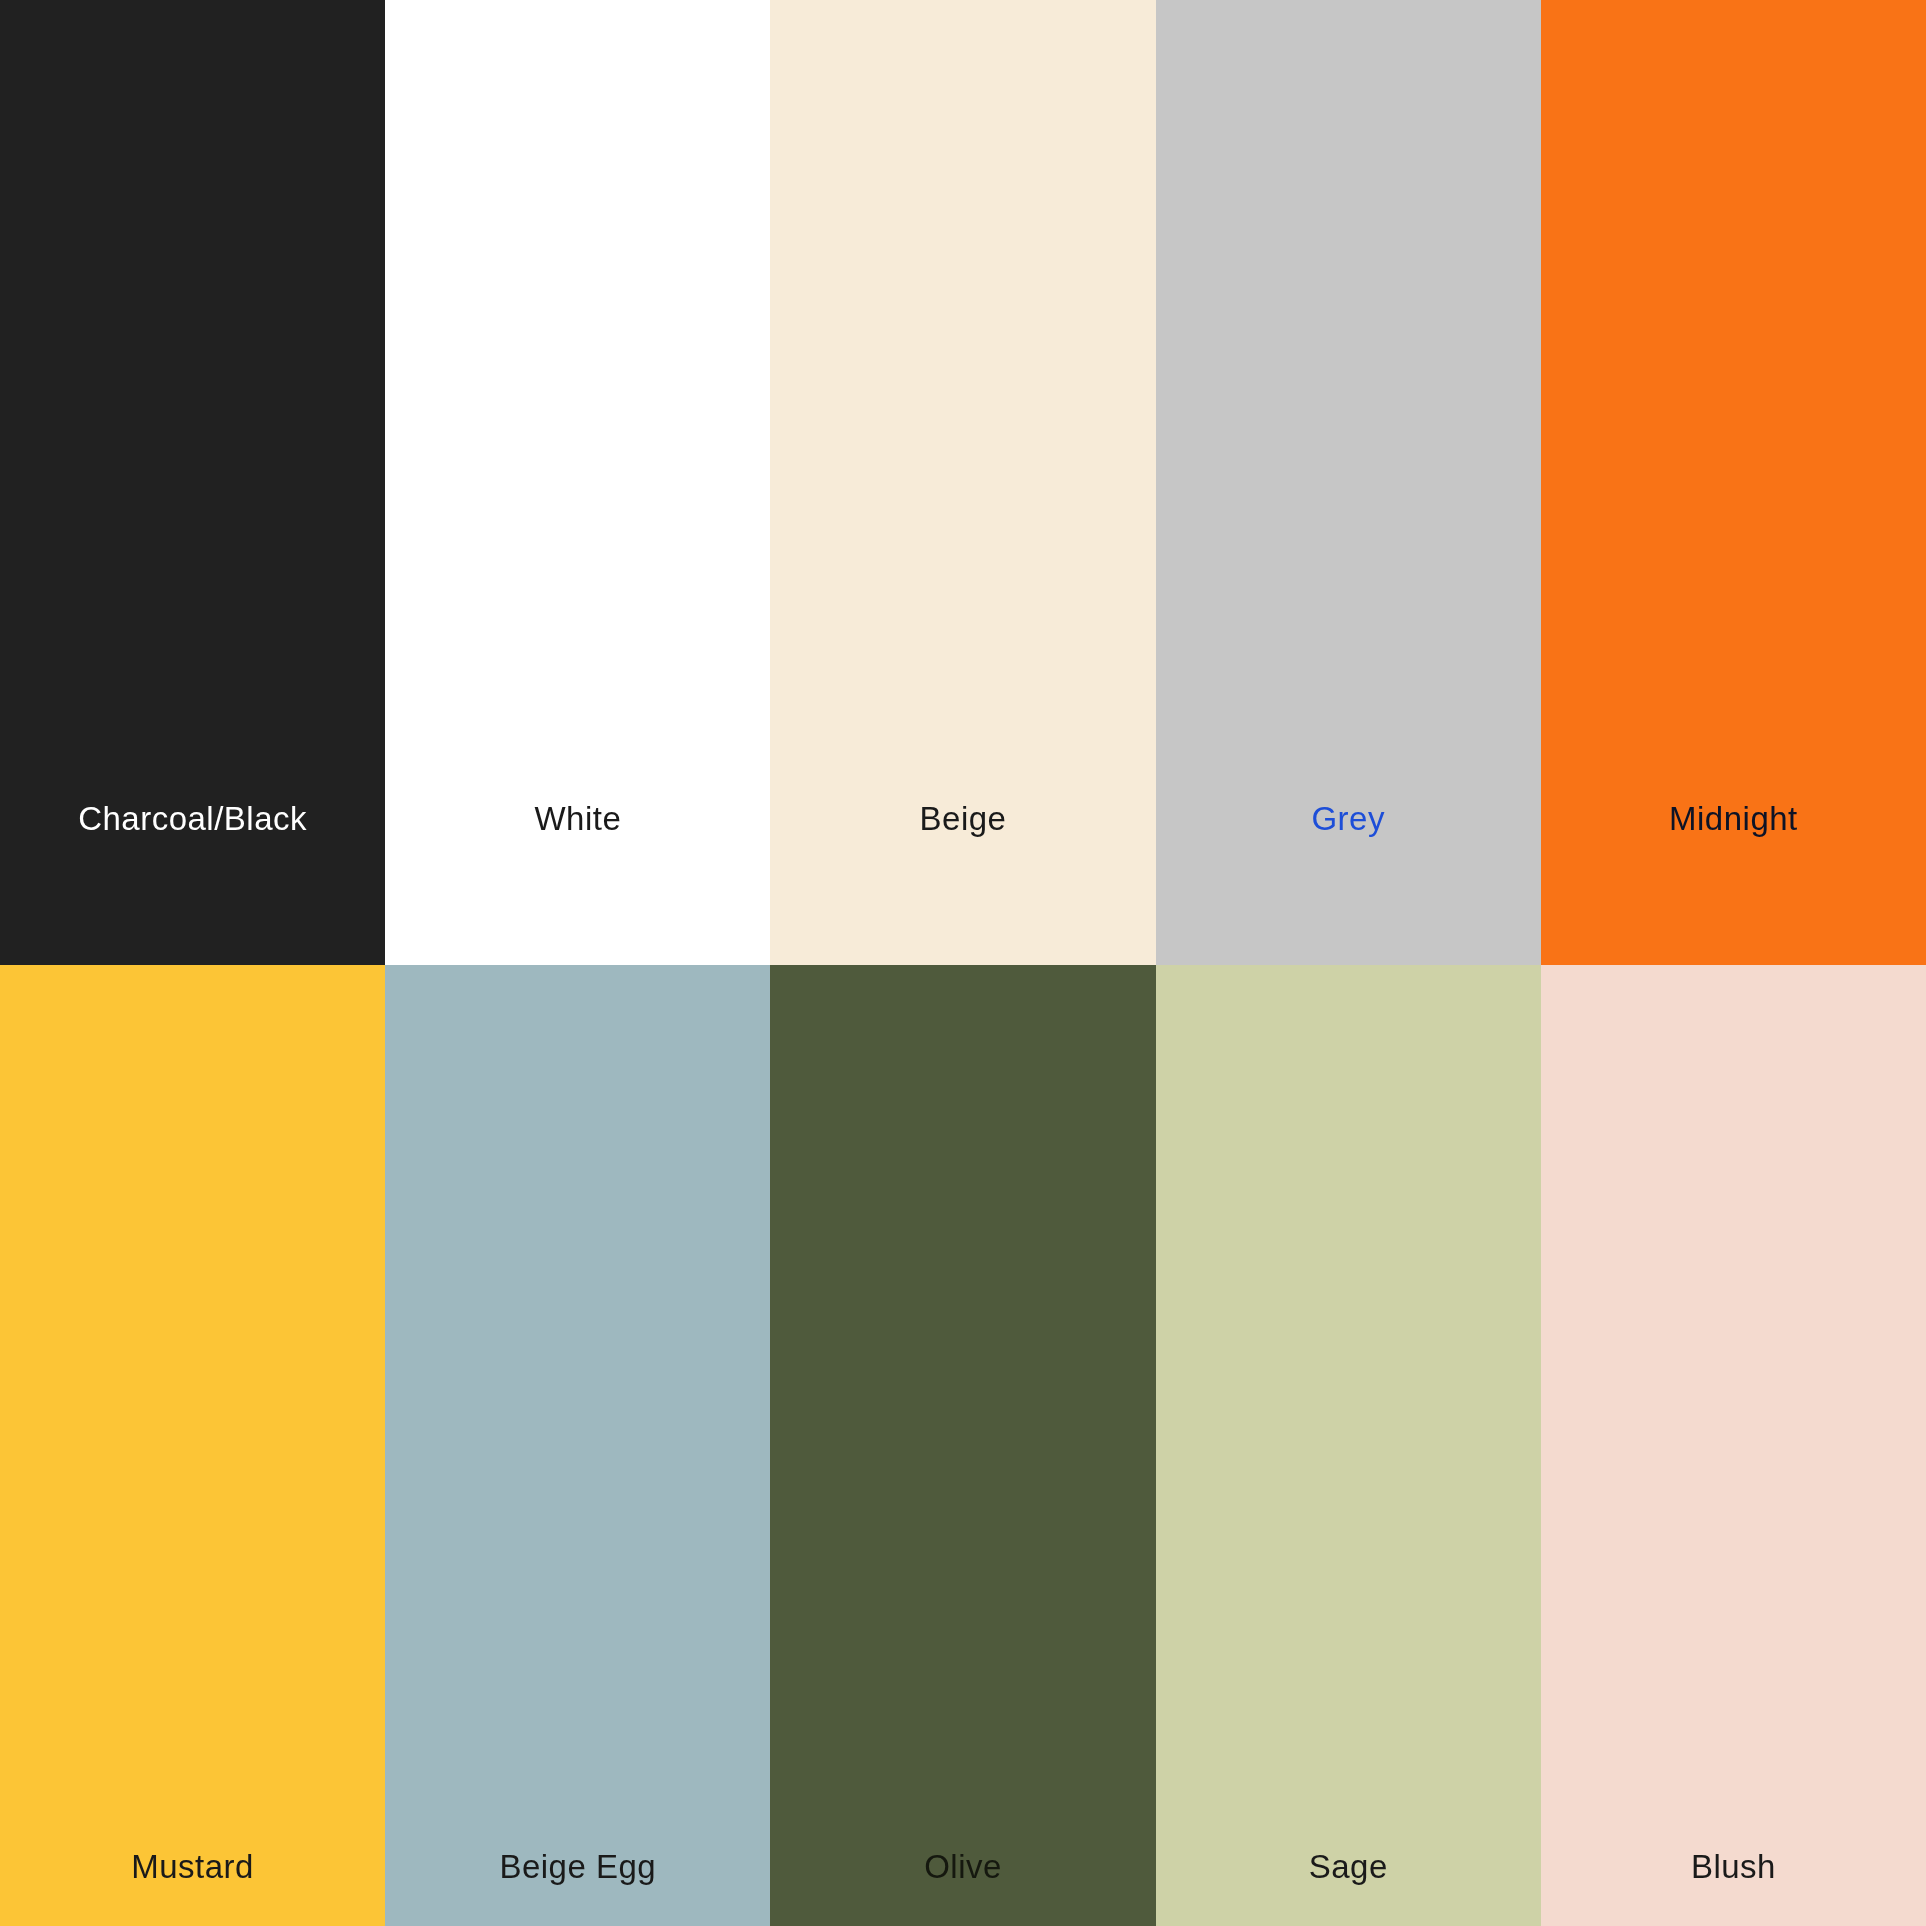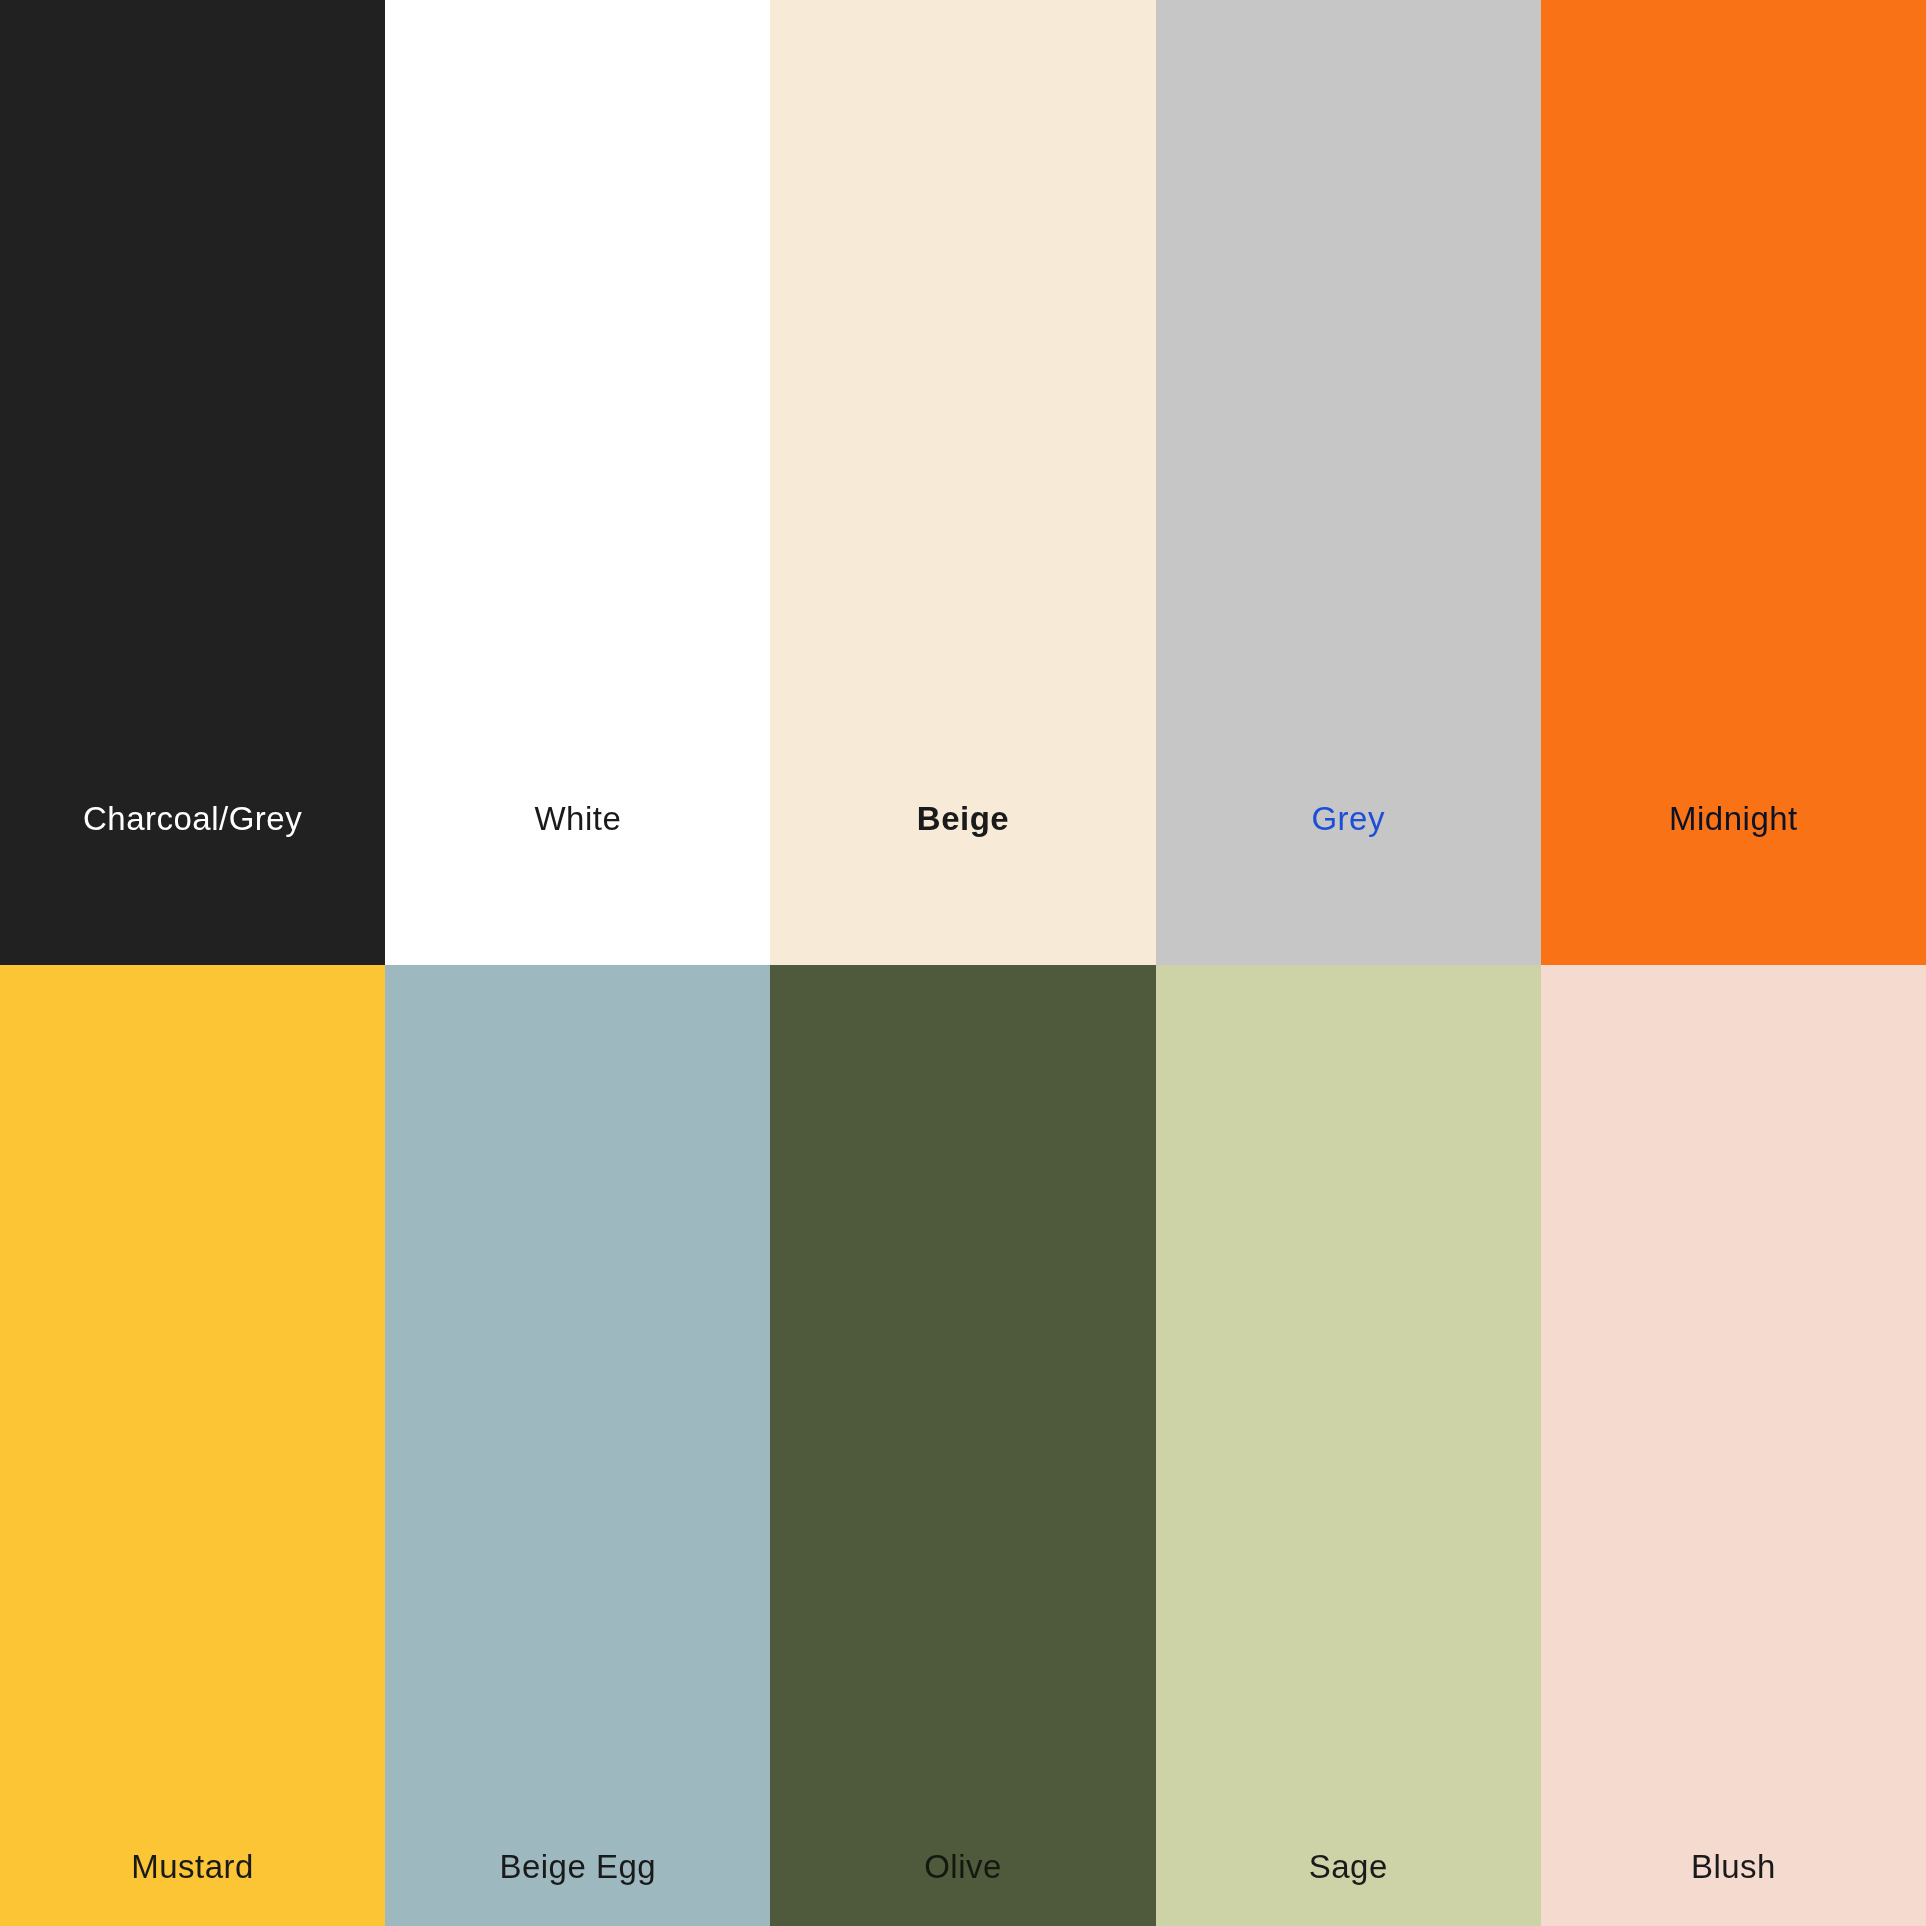--- a/index.html
+++ b/index.html
@@ -63,29 +63,29 @@
   }
 </style>
 </head>
 <body>
 
 <div id="palette-grid">
 
   <div class="palette-row row-top">
 
     <div class="swatch" style="background-color: rgb(33, 33, 33);">
-      <span class="swatch-label" style="color: rgb(255, 255, 255);">Charcoal/Grey</span>
+      <span class="swatch-label" style="color: rgb(255, 255, 255);">Charcoal/Black</span>
     </div>
 
     <div class="swatch" style="background-color: rgb(255, 255, 255);">
       <span class="swatch-label" style="color: rgb(26, 26, 26);">White</span>
     </div>
 
     <div class="swatch" style="background-color: rgb(247, 235, 216);">
-      <span class="swatch-label" style="color: rgb(26, 26, 26); font-weight: bold;">Beige</span>
+      <span class="swatch-label" style="color: rgb(26, 26, 26);">Beige</span>
     </div>
 
     <div class="swatch" style="background-color: rgb(198, 198, 198);">
       <span class="swatch-label" style="color: #1d4ed8;">Grey</span>
     </div>
 
     <div class="swatch" style="background-color: #f97316;">
       <span class="swatch-label" style="color: rgb(13, 19, 38);">Midnight</span>
     </div>
 

